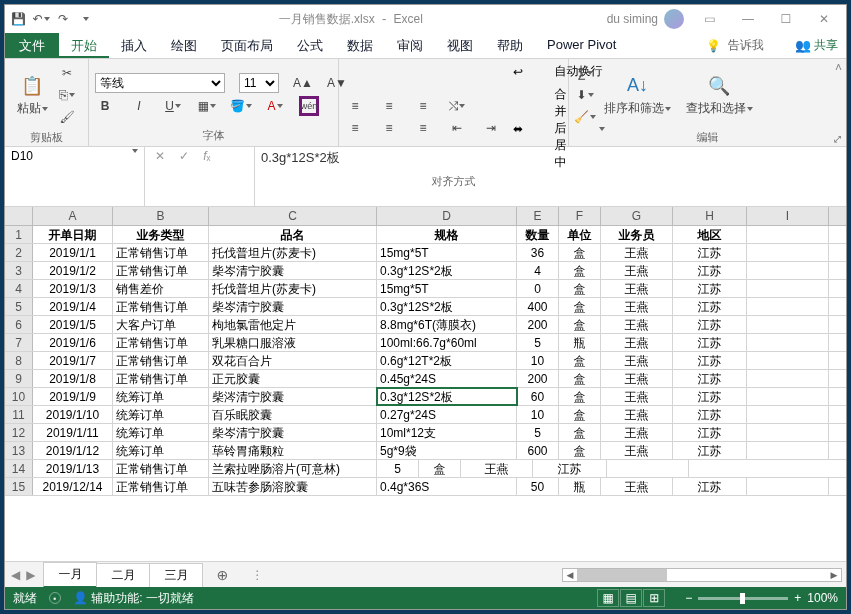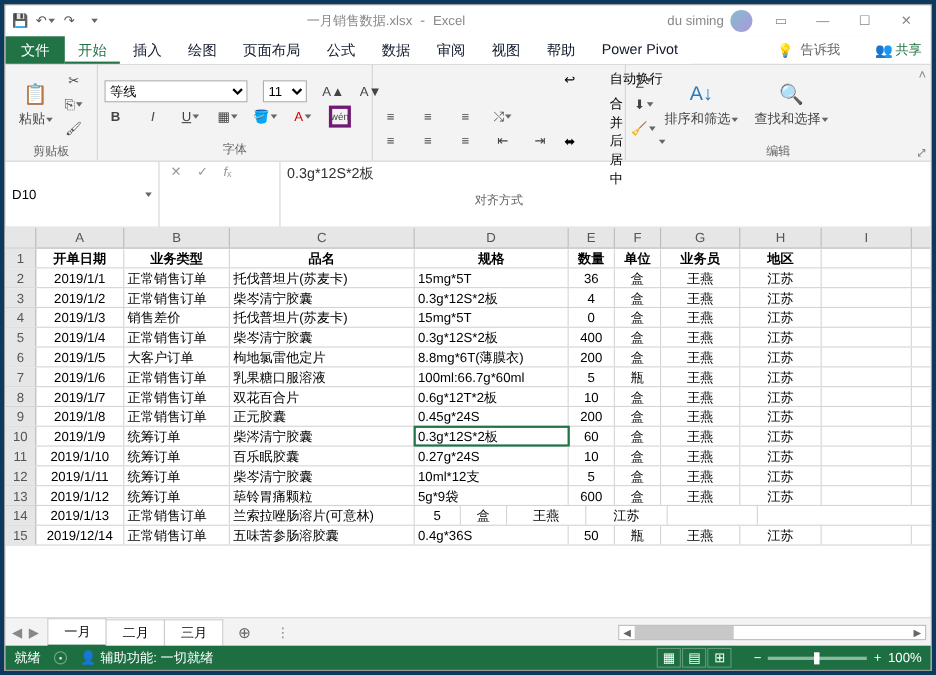--- a/index.html
+++ b/index.html
@@ -26,21 +26,21 @@
 .big-btn{display:flex;flex-direction:column;align-items:center;justify-content:center;padding:2px 6px;cursor:pointer;gap:2px}
 .big-btn .ico{width:24px;height:24px;display:flex;align-items:center;justify-content:center;font-size:18px}
 .big-btn .lbl{font-size:11px;color:#444;white-space:nowrap}
 .vsep{width:1px;background:#d4d4d4;height:60px;margin:0 3px}
 .fcol{display:flex;flex-direction:column;gap:2px}
 .frow{display:flex;align-items:center;gap:14px}
 select.ft{border:1px solid #adadad;background:#fff;font-size:12px;height:20px}
 .ibtn{width:20px;height:20px;display:flex;align-items:center;justify-content:center;cursor:pointer;color:#444;font-size:12px}
 .chev{display:inline-block;width:0;height:0;border-left:3px solid transparent;border-right:3px solid transparent;border-top:4px solid #666;margin-left:1px;vertical-align:middle}
 .formula-bar{height:60px;background:#fff;border-bottom:1px solid #d4d4d4;display:flex}
-.namebox{width:140px;border-right:1px solid #d4d4d4;padding:2px 6px;display:flex;align-items:center;justify-content:space-between}
+.namebox{width:140px;border-right:1px solid #d4d4d4;padding:2px 6px;display:flex;align-items:flex-start;justify-content:space-between}
 .fbtns{width:110px;border-right:1px solid #d4d4d4;display:flex;align-items:flex-start;gap:14px;padding:2px 10px;color:#999}
 .finput{flex:1;padding:2px 6px;font-size:13px;color:#333}
 .grid-area{flex:1;background:#fff;overflow:hidden;position:relative}
 .ghead{display:flex;background:#e6e6e6;border-bottom:1px solid #bbb}
 .corner{width:28px;height:18px;border-right:1px solid #bbb;background:#e6e6e6}
 .colh{height:18px;border-right:1px solid #bbb;text-align:center;color:#555;font-size:12px;line-height:18px}
 .grow{display:flex;height:18px;border-bottom:1px solid #d4d4d4}
 .rowh{width:28px;text-align:center;background:#e6e6e6;border-right:1px solid #bbb;color:#555;font-size:12px;line-height:18px}
 .cell{border-right:1px solid #d4d4d4;padding:0 3px;font-size:12px;line-height:18px;white-space:nowrap;overflow:hidden}
 .cell.hdr{text-align:center;font-weight:700}

